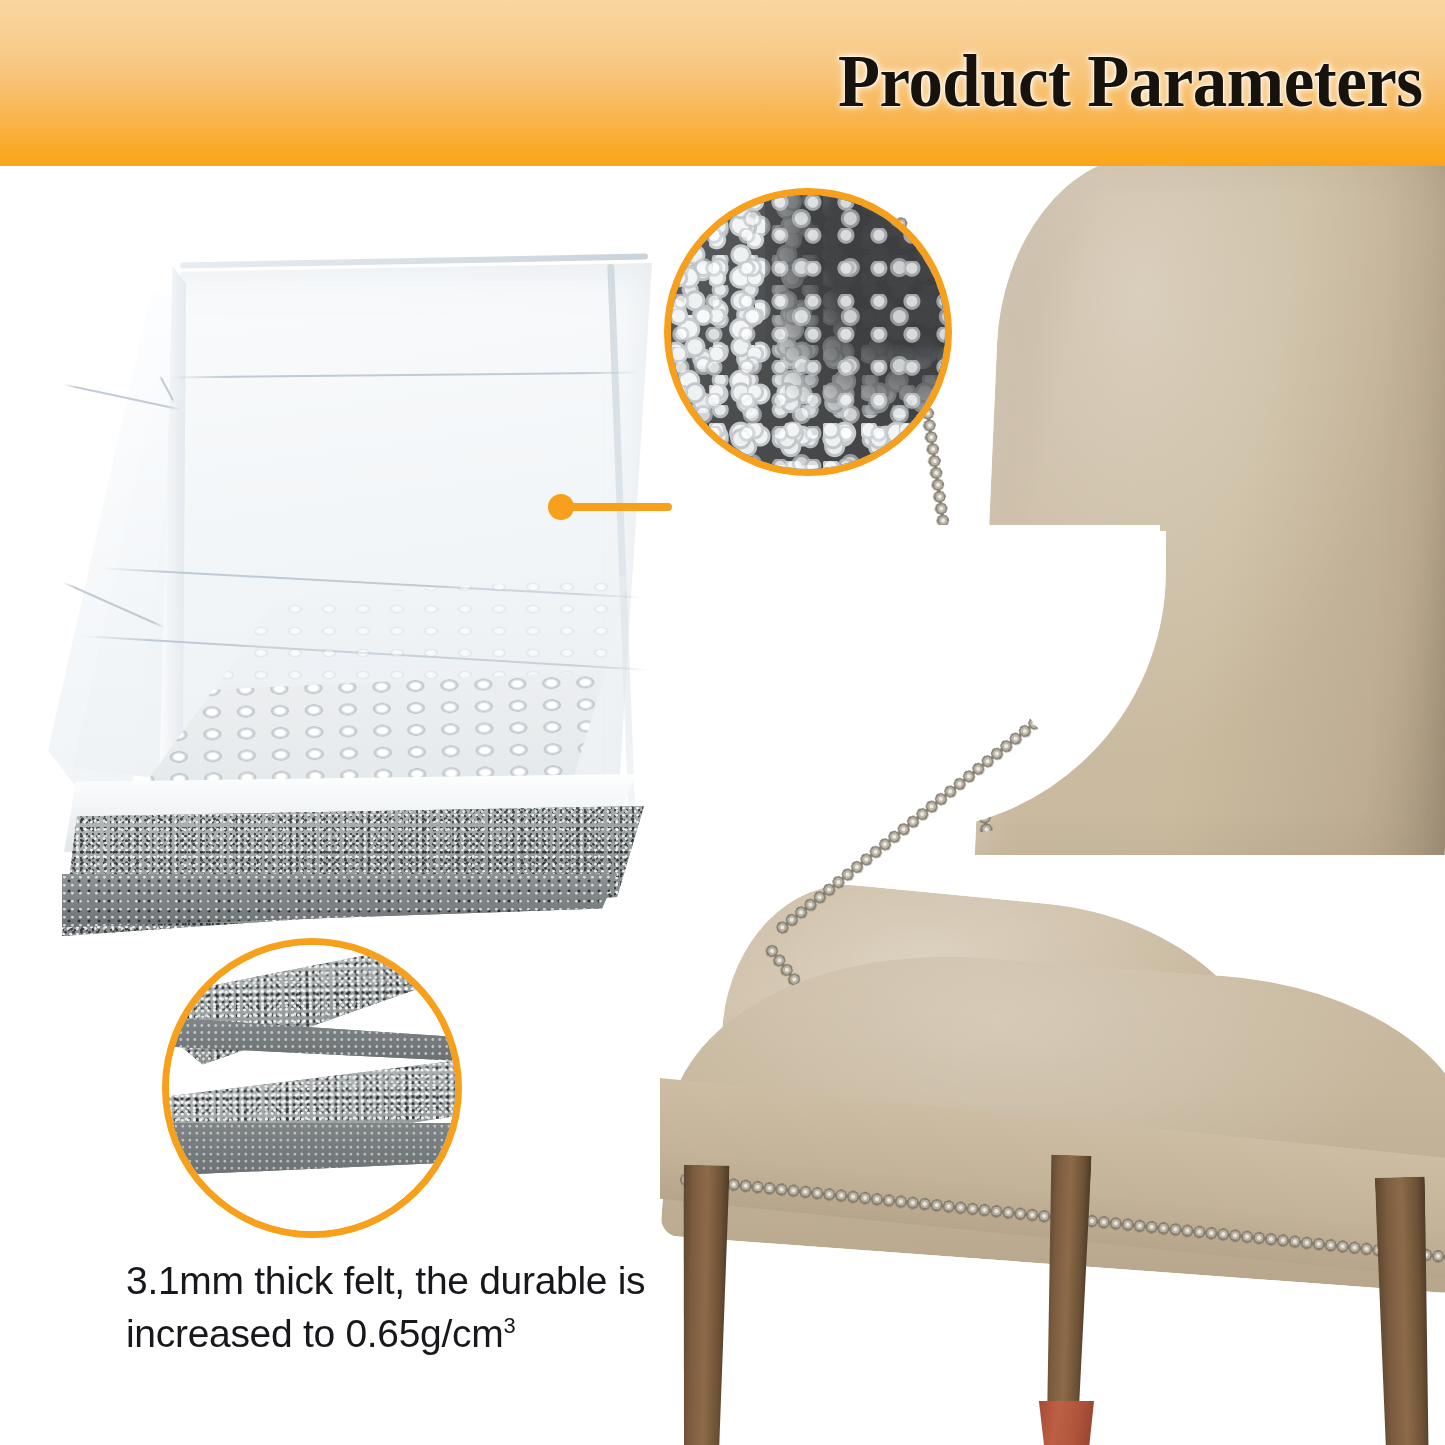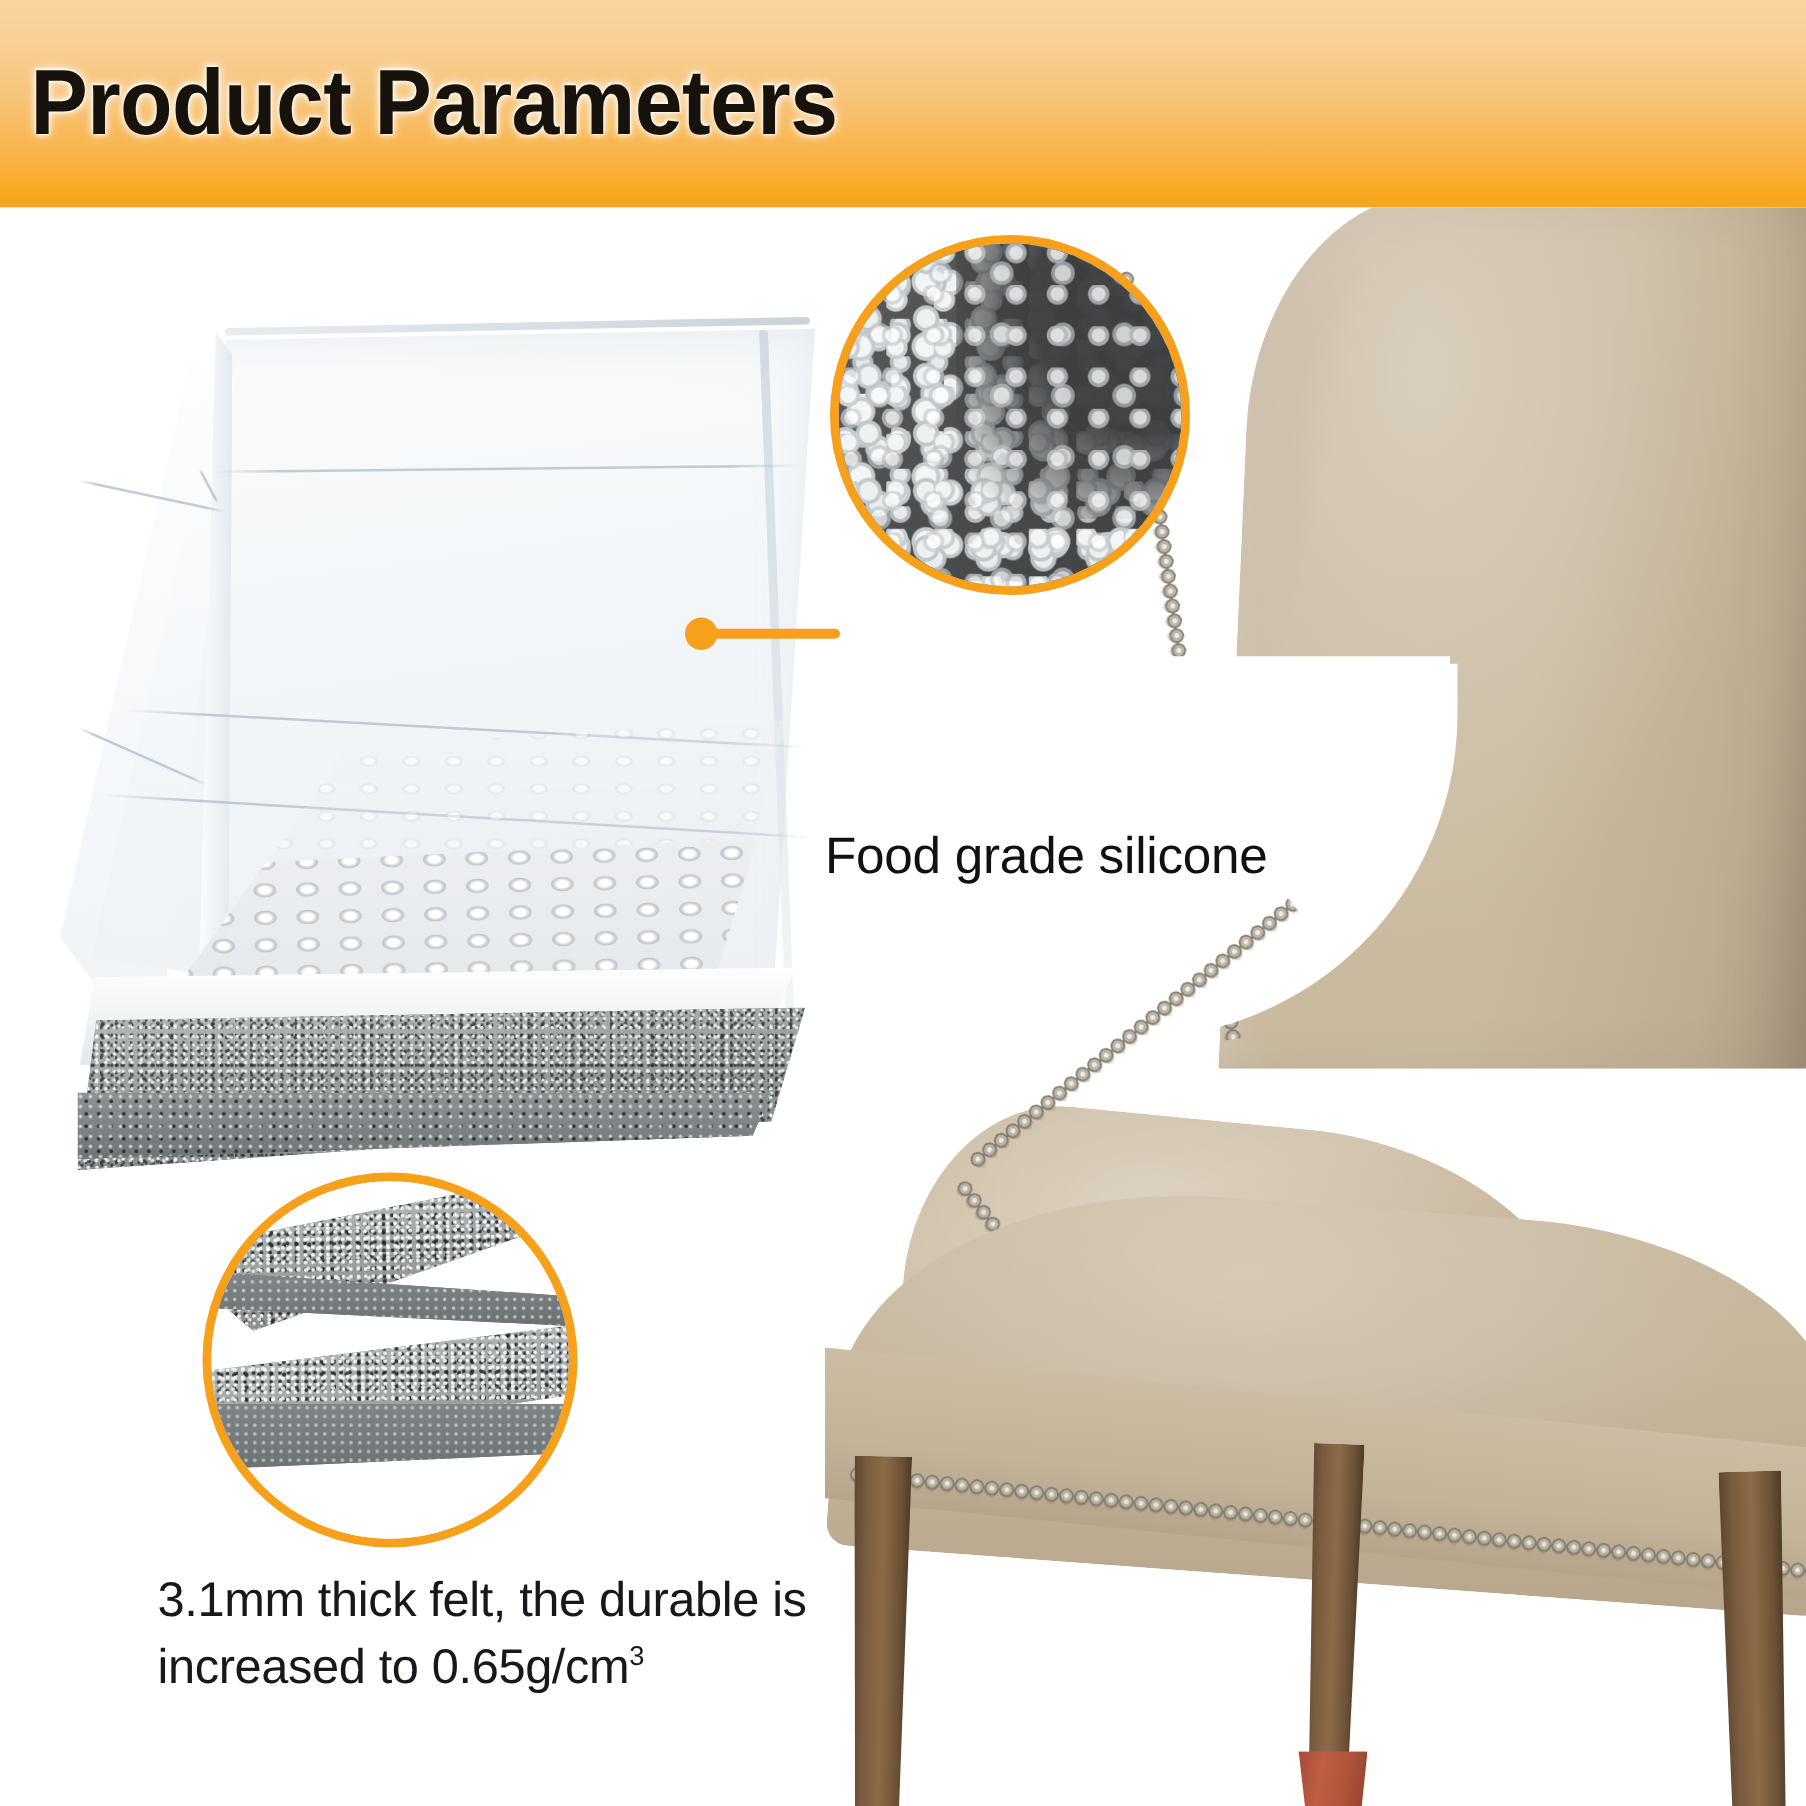--- a/index.html
+++ b/index.html
@@ -13,26 +13,26 @@
 
   
   .header-band{
     position:absolute; left:0; top:0; width:1445px; height:166px;
     background:linear-gradient(180deg,#f9d6a0 0%,#f8cf93 22%,#f7c377 48%,#f9b348 74%,#f9a81f 93%,#f8a51c 100%);
     overflow:hidden;
   }
   .header-title{
     position:absolute; left:0; right:0; top:50%;
     transform:translateY(-52%);
-    text-align:left;
+    text-align:right;
     font-size:74px;
     font-weight:bold;
     letter-spacing:-0.5px;
     color:#17120c;
-    font-family:Liberation Sans, sans-serif;
+    font-family:Liberation Serif, serif;
     transform-origin:center;
     text-shadow:
        0 0 5px rgba(255,255,255,0.95),
        0 0 10px rgba(255,255,255,0.8),
        1px 1px 0 rgba(255,255,255,0.55),
        -1px -1px 0 rgba(255,255,255,0.55);
     white-space:nowrap;
   }
   .header-title .squeeze{ display:inline-block; transform:scaleX(0.93); }
 
@@ -414,21 +414,20 @@
   <div class="leader-dot dot-silicone"></div>
 
   <div class="leader-line leader-diag"></div>
   <div class="leader-dot dot-felt"></div>
 
   <div class="callout-circle circle-silicone">
     <div class="silicone-inner">
       <div class="silicone-void"></div>
     </div>
   </div>
-  <div class="label-silicone">Food grade silicone</div>
 
   <div class="callout-circle circle-felt">
     <div class="felt-inner">
       <div class="felt-piece felt-top-piece"></div>
       <div class="felt-piece felt-top-edge"></div>
       <div class="felt-piece felt-bottom-piece"></div>
       <div class="felt-piece felt-bottom-edge"></div>
     </div>
   </div>
 

